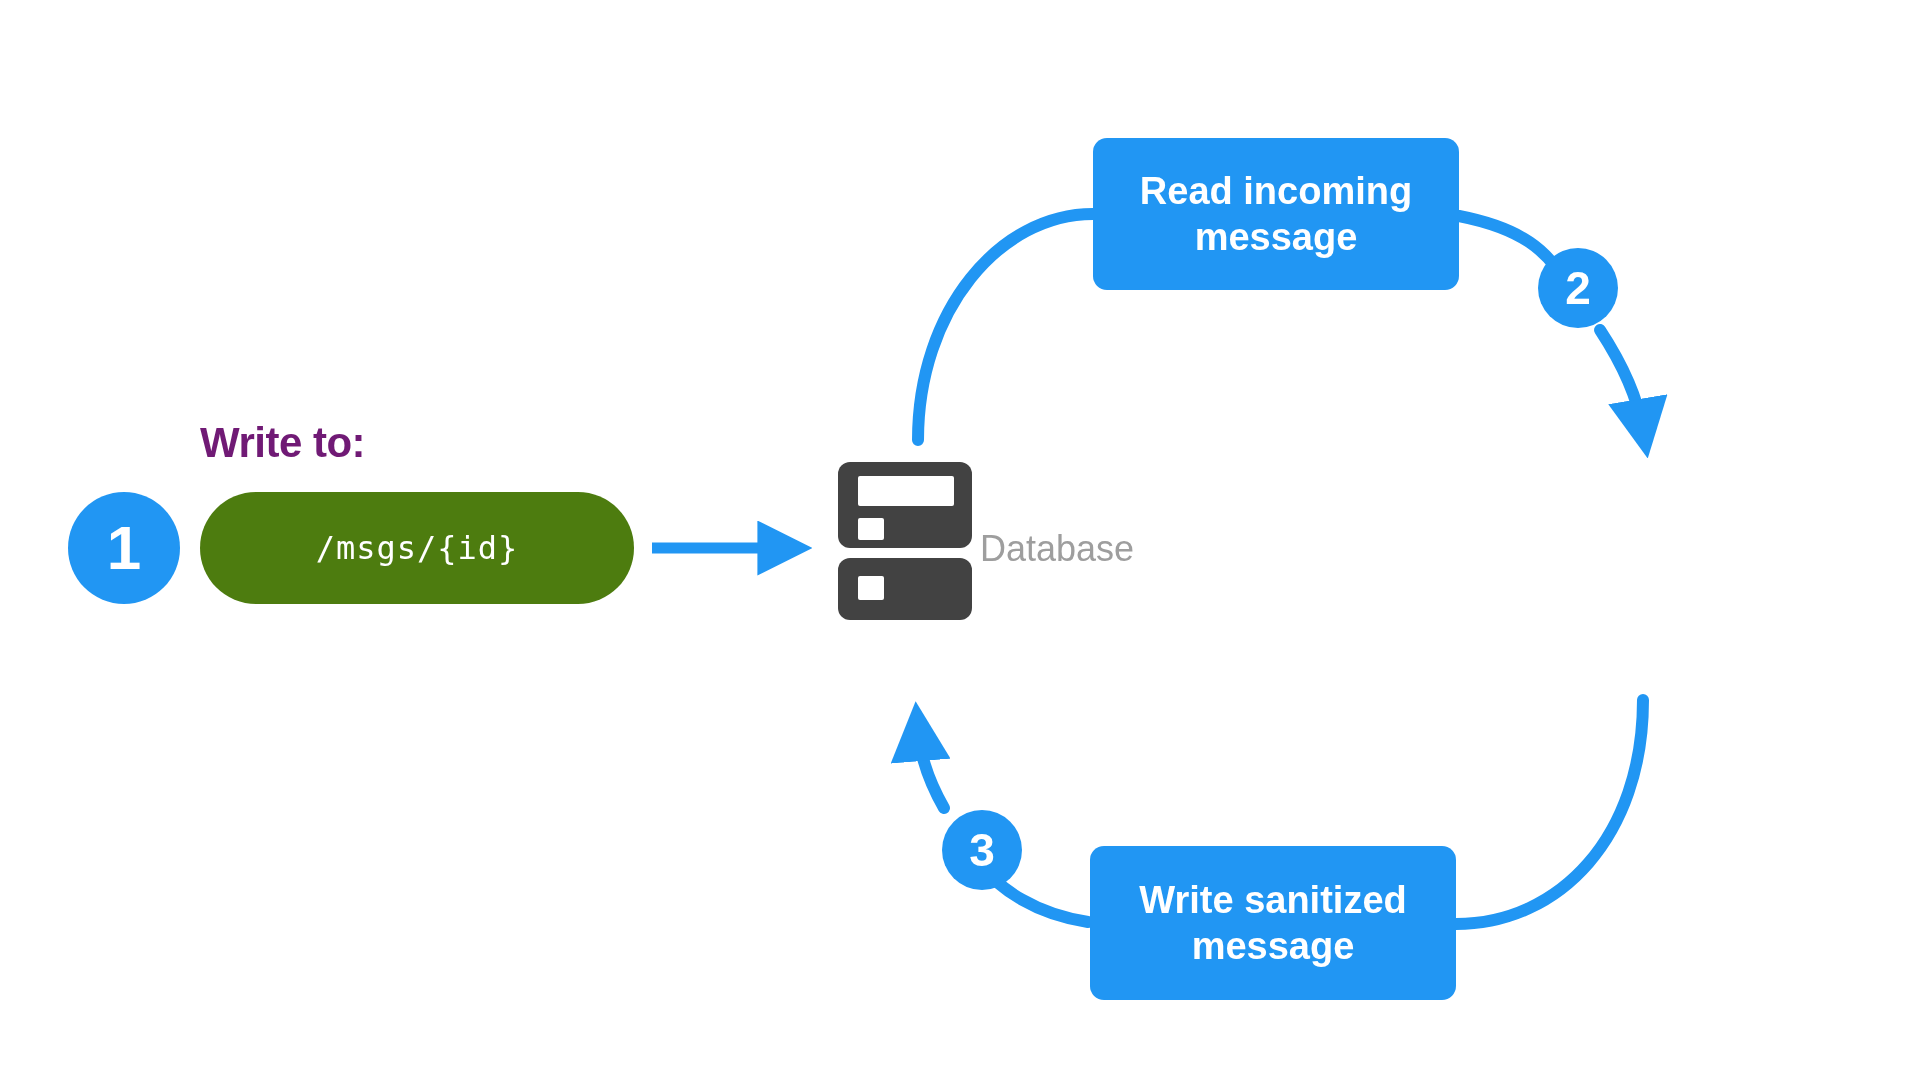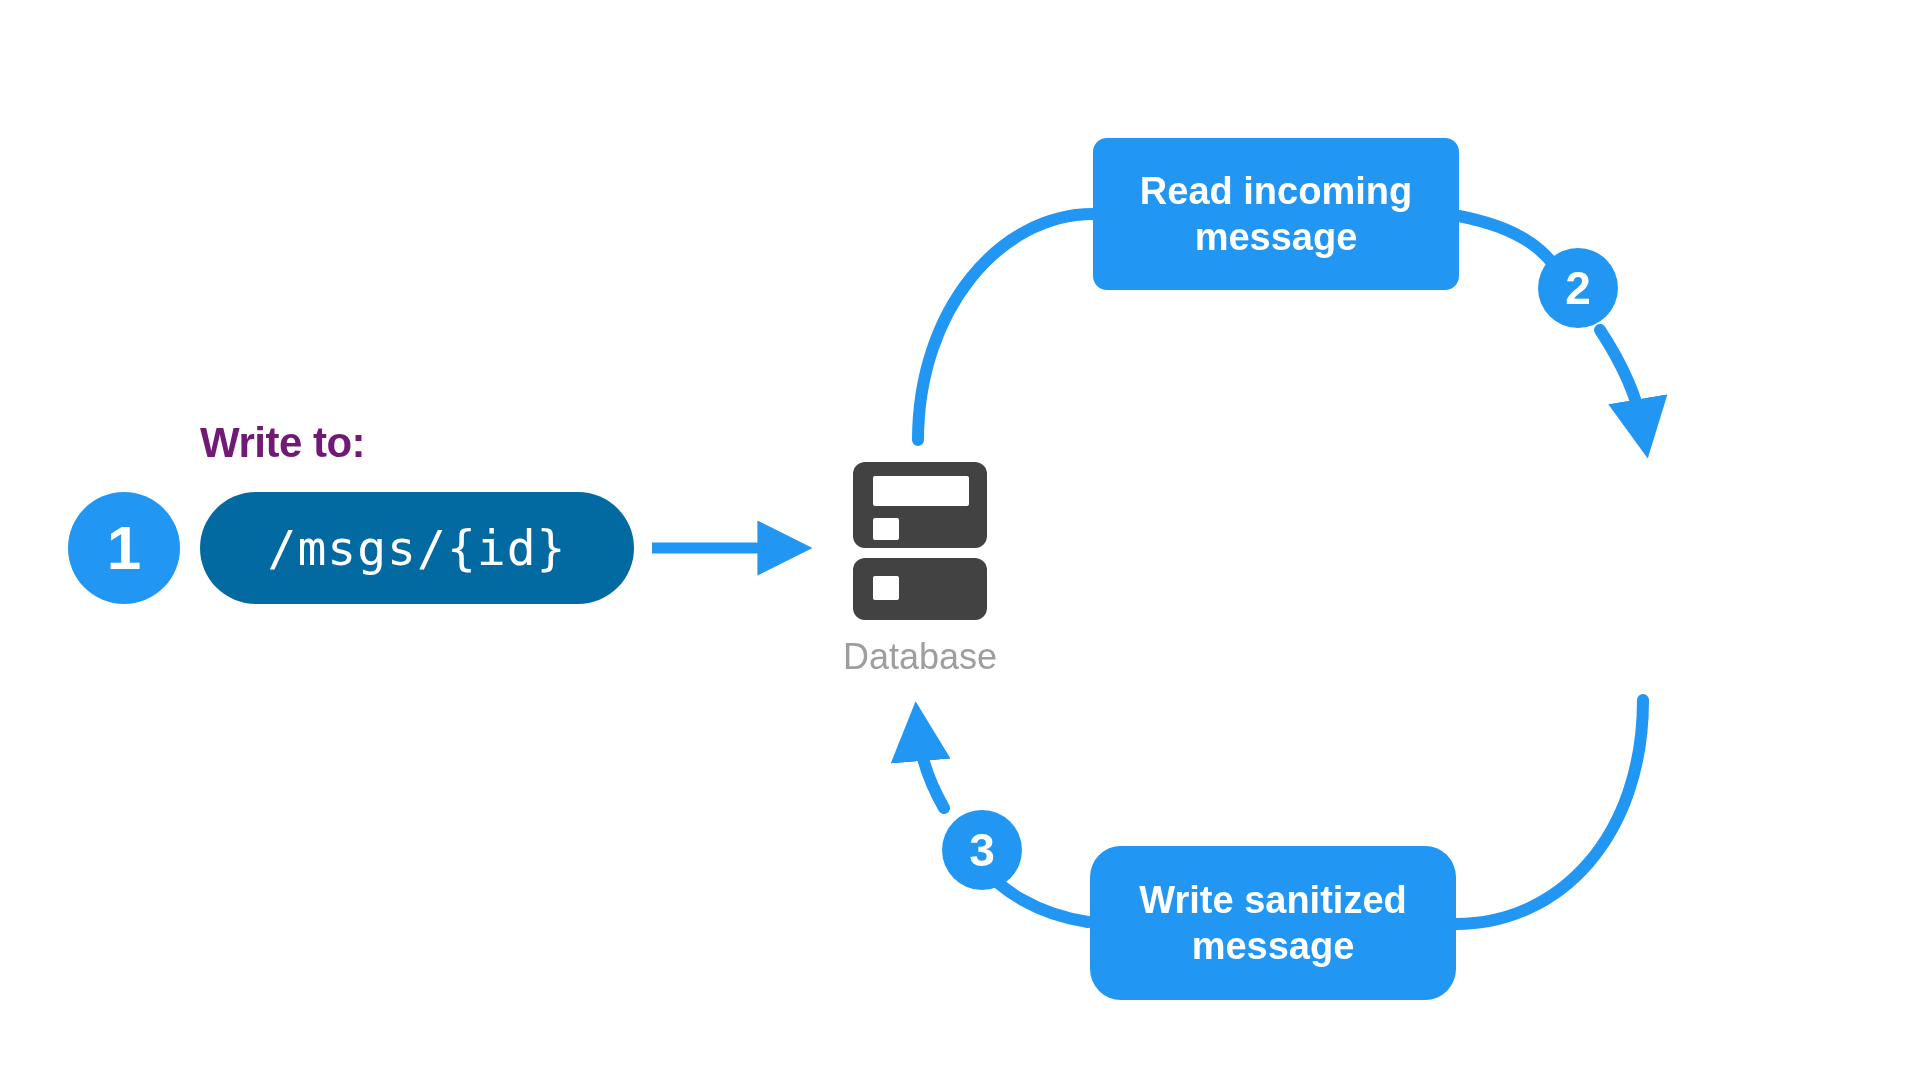--- a/index.html
+++ b/index.html
@@ -79,27 +79,27 @@
   }
 
   
   .path-pill {
     position: absolute;
     left: 200px;
     top: 492px;
     width: 434px;
     height: 112px;
     border-radius: 56px;
-    background: #0369a1;
+    background: #4d7c0f;
     color: #ffffff;
     display: flex;
     align-items: center;
     justify-content: center;
     font-family: "DejaVu Sans Mono", monospace;
-    font-size: 48px;
+    font-size: 32px;
     letter-spacing: 1px;
     box-sizing: border-box;
   }
 
   
   .action-box {
     position: absolute;
     background: #2196f3;
     color: #ffffff;
     border-radius: 14px;
@@ -117,28 +117,27 @@
     left: 1093px;
     top: 138px;
     width: 366px;
     height: 152px;
   }
   .box-write {
     left: 1090px;
     top: 846px;
     width: 366px;
     height: 154px;
-    border-radius: 31px;
   }
 
   
   .node {
     position: absolute;
     display: flex;
-    flex-direction: column;
+    flex-direction: row;
     align-items: center;
   }
   .node-db { left: 830px; top: 462px; width: 180px; }
   .node-fn { left: 1530px; top: 452px; width: 200px; }
 
   .node-caption {
     margin-top: 14px;
     font-size: 36px;
     color: #9e9e9e;
     white-space: nowrap;

